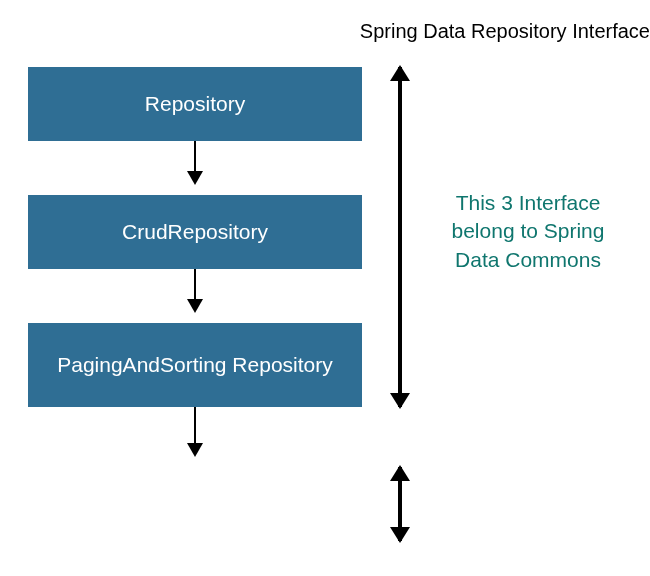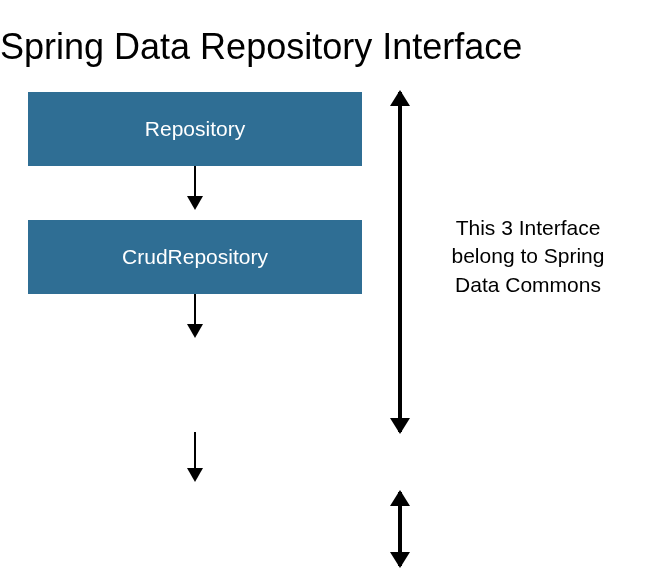--- a/index.html
+++ b/index.html
@@ -4,25 +4,25 @@
   <style>
     * { box-sizing: border-box; margin: 0; padding: 0; }
     body {
       width: 650px;
       height: 576px;
       background: #ffffff;
       font-family: "Segoe UI", "Helvetica Neue", Arial, sans-serif;
       position: relative;
     }
     .title {
-      font-size: 36px;
+      font-size: 20px;
       font-weight: 400;
       color: #000;
-      text-align: left;
-      padding-top: 26px;
+      text-align: right;
+      padding-top: 20px;
       padding-bottom: 6px;
       width: 100%;
     }
     .diagram {
       position: relative;
       width: 650px;
       height: 520px;
     }
     .box {
       position: absolute;
@@ -81,39 +81,40 @@
       border-bottom: 16px solid #000;
     }
     .dbl-arrow::after {
       bottom: -2px;
       border-top: 16px solid #000;
     }
     .da1 { left: 398px; top: 18px; height: 340px; }
     .da2 { left: 398px; top: 418px; height: 74px; }
     .note {
       position: absolute;
-      color: #000000;
+      color: #0f766e;
       font-size: 21px;
       line-height: 1.35;
       text-align: center;
     }
     .note.n1 { left: 428px; top: 140px; width: 200px; }
     .note.n2 { left: 428px; top: 442px; width: 200px; }
   </style>
 </head>
 <body>
 
 <div class="title">Spring Data Repository Interface</div>
 
 <div class="diagram">
 
   <div class="box b1">Repository</div>
   <div class="arrow-down ad1"></div>
   <div class="box b2">CrudRepository</div>
   <div class="arrow-down ad2"></div>
+  <div class="box b3">PagingAndSorting Repository</div>
   <div class="arrow-down ad3"></div>
 
   <div class="dbl-arrow da1"></div>
   <div class="note n1">This 3 Interface belong to Spring Data Commons</div>
 
   <div class="dbl-arrow da2"></div>
 
 </div>
 
 </body></html>

